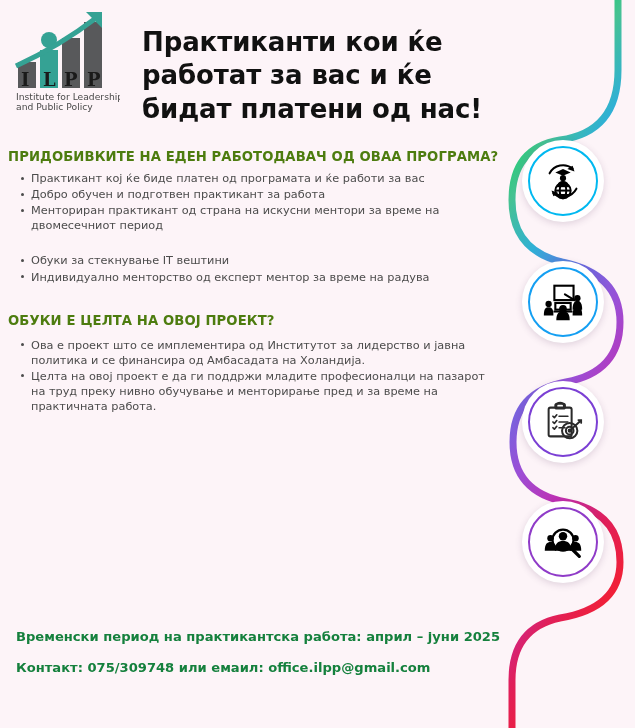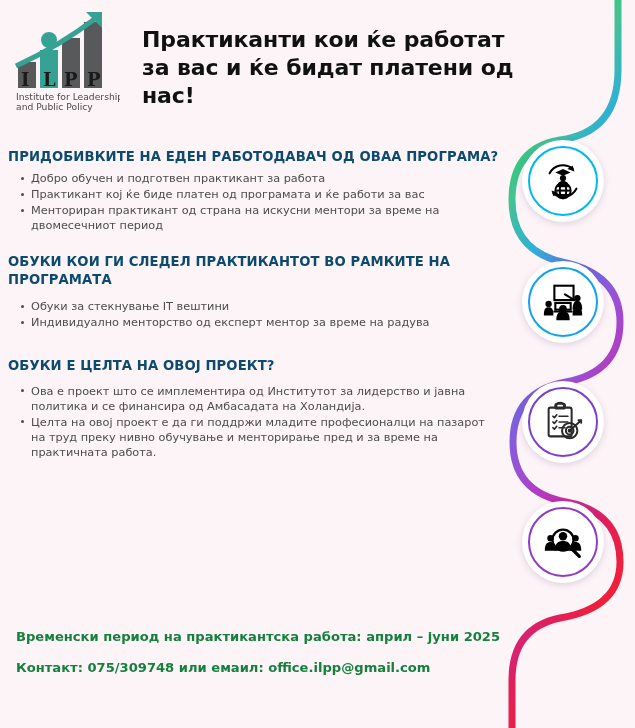--- a/index.html
+++ b/index.html
@@ -40,37 +40,37 @@
     height: 112px;
     flex: 0 0 128px;
     position: relative;
     padding-top: 4px;
   }
   .logo-svg { display: block; margin: 0 auto; }
   .header-title {
     margin-top: 26px;
     margin-left: 14px;
     padding-right: 110px;
-    font-size: 22px;
+    font-size: 26px;
     font-weight: bold;
     line-height: 1.28;
     color: #111111;
     letter-spacing: -0.1px;
   }
 
   
   .sections {
     position: absolute;
     left: 0;
     top: 118px;
     width: 510px;
   }
   .section { padding: 0 10px 0 8px; }
   .section-title {
-    color: #0c4a6e;
+    color: #4d7c0f;
     font-weight: bold;
     font-size: 13.2px;
     line-height: 1.32;
     letter-spacing: 0.1px;
     margin: 0 0 6px 0;
   }
   .bullets {
     margin: 0;
     padding: 0 0 0 13px;
     list-style: none;
@@ -209,28 +209,27 @@
       </svg>
     </div>
     <div class="header-title">Практиканти кои ќе работат за вас и ќе бидат платени од нас!</div>
   </div>
 
   <div class="sections">
 
     <div class="section sec1">
       <div class="section-title">ПРИДОБИВКИТЕ НА ЕДЕН РАБОТОДАВАЧ ОД ОВАА ПРОГРАМА?</div>
       <ul class="bullets">
+        <li>Практикант кој ќе биде платен од програмата и ќе работи за вас</li>
         <li>Добро обучен и подготвен практикант за работа</li>
-        <li>Практикант кој ќе биде платен од програмата и ќе работи за вас</li>
         <li>Менториран практикант од страна на искусни ментори за време на двомесечниот период</li>
       </ul>
     </div>
 
     <div class="section sec2">
-      <div class="section-title">ОБУКИ КОИ ГИ СЛЕДЕЛ ПРАКТИКАНТОТ ВО РАМКИТЕ НА ПРОГРАМАТА</div>
       <ul class="bullets">
         <li>Обуки за стекнување IT вештини</li>
         <li>Индивидуално менторство од експерт ментор за време на радува</li>
       </ul>
     </div>
 
     <div class="section sec3">
       <div class="section-title">ОБУКИ Е ЦЕЛТА НА ОВОЈ ПРОЕКТ?</div>
       <ul class="bullets">
         <li>Ова е проект што се имплементира од Институтот за лидерство и јавна политика и се финансира од Амбасадата на Холандија.</li>

